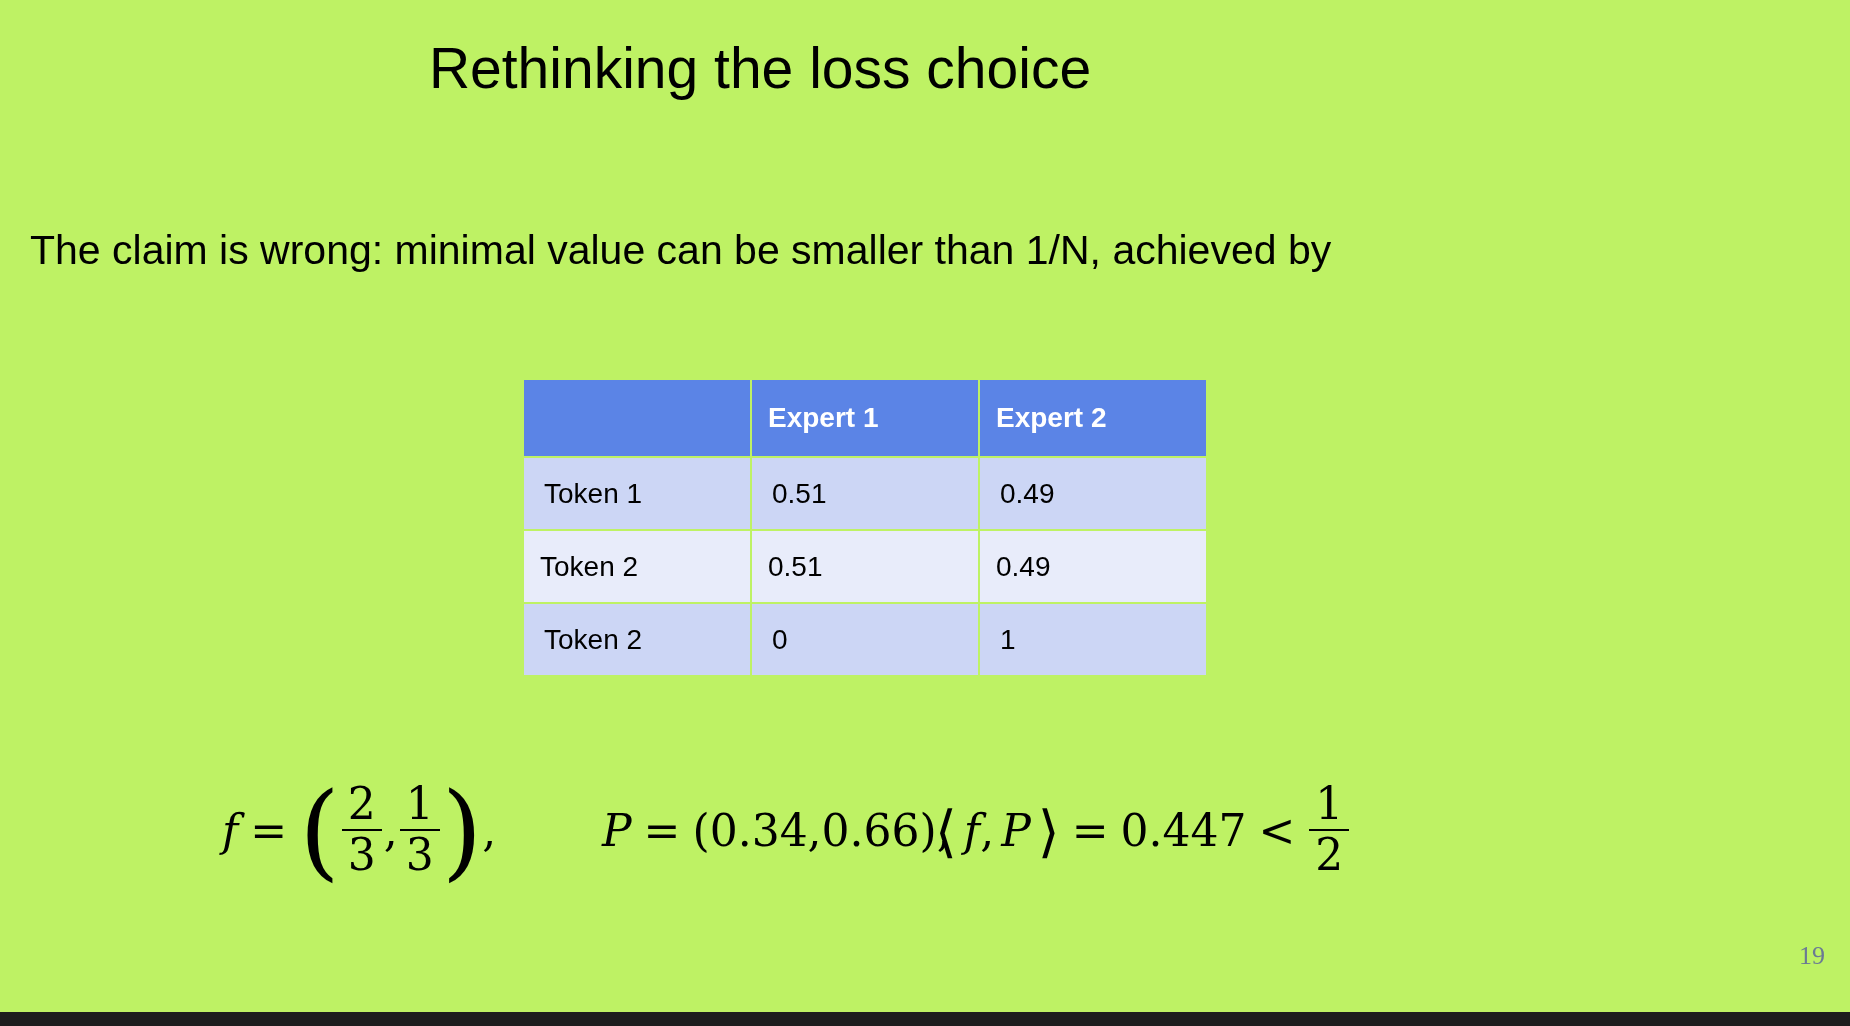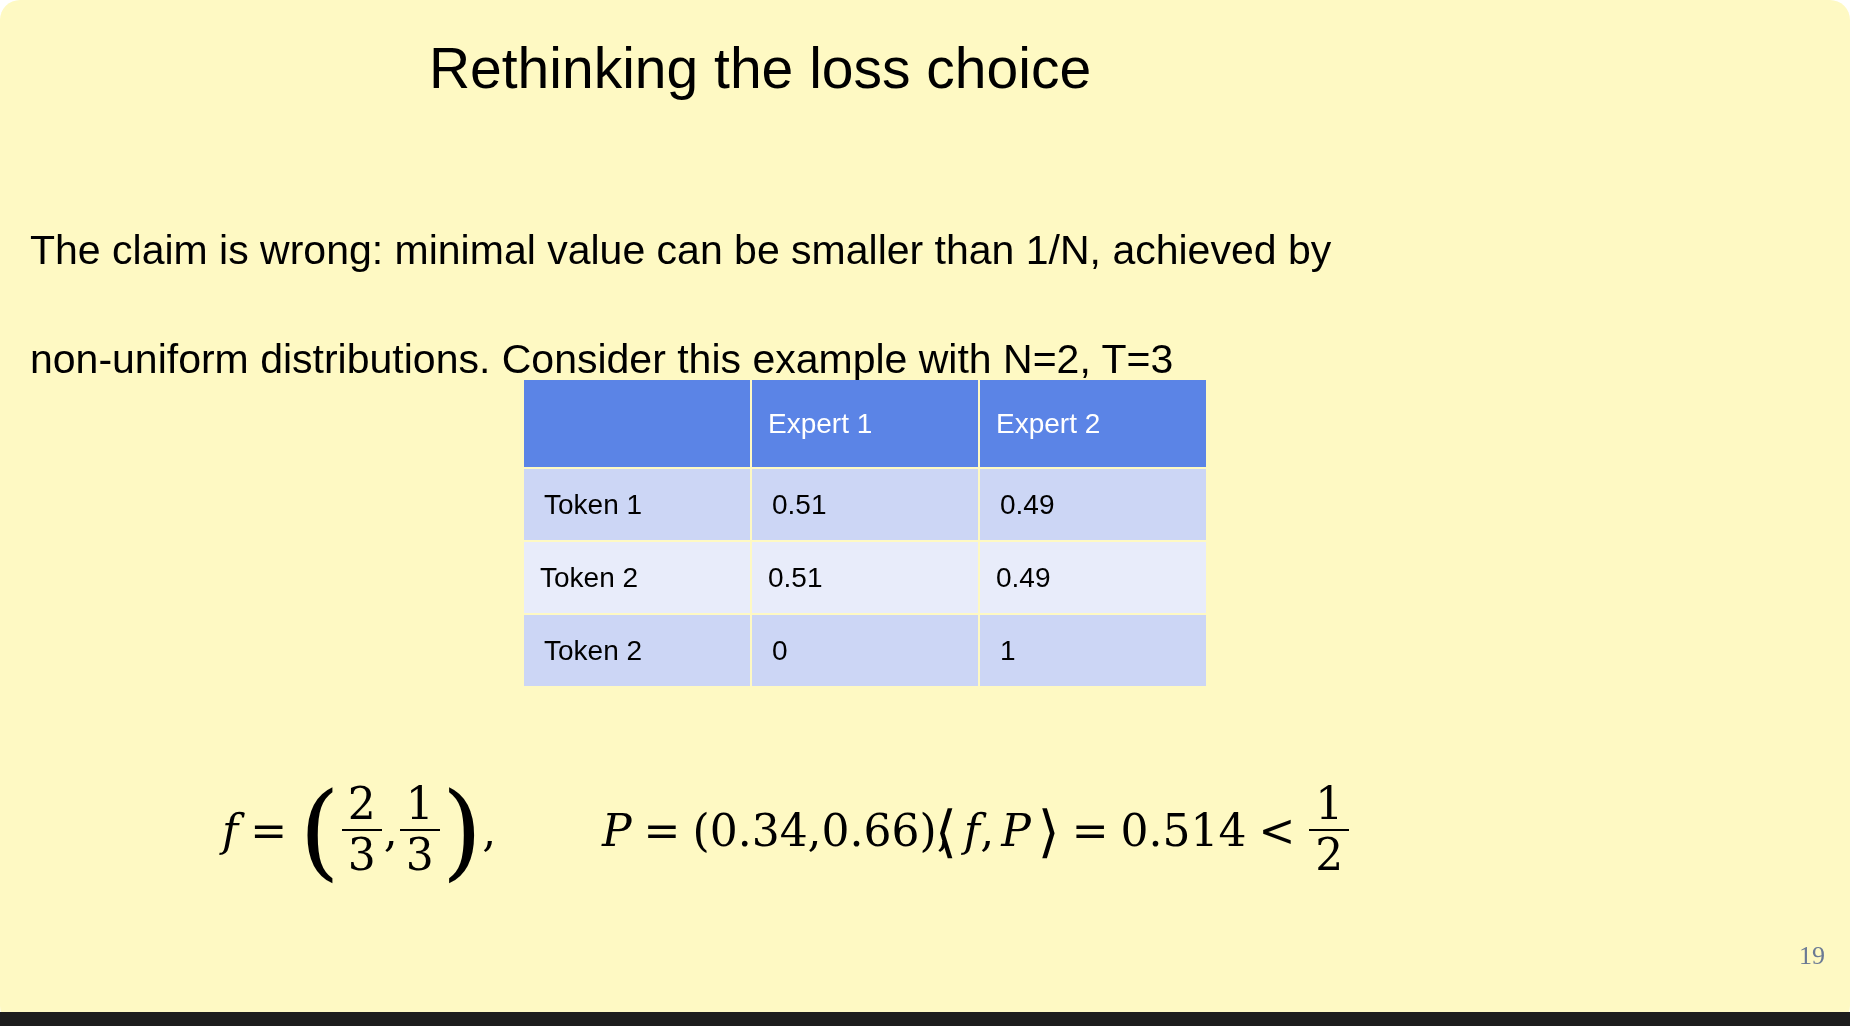--- a/index.html
+++ b/index.html
@@ -14,22 +14,21 @@
     overflow: hidden;
     font-family: "Liberation Sans", sans-serif;
     color: #000000;
   }
 
   .slide {
     position: absolute;
     left: 0; top: 0;
     width: 1850px;
     height: 1026px;
-    background: #fef9c3;
-    border-radius: 20px;
+    background: #bef264;
   }
 
   
   .slide-title {
     position: absolute;
     left: 0;
     top: 36px;
     width: 1520px;
     text-align: center;
     font-size: 57px;
@@ -72,22 +71,22 @@
     text-align: left;
     vertical-align: middle;
     font-size: 28px;
     font-weight: 400;
     height: 72px;
     box-sizing: border-box;
   }
   .data-table thead th {
     background: #5b84e6;
     color: #ffffff;
-    font-weight: normal;
-    height: 87px;
+    font-weight: bold;
+    height: 76px;
     margin-top: 20px;
   }
   .data-table thead th.corner { background: #5b84e6; }
 
   .data-table tbody tr.row-odd td  { background: #ccd6f5; padding-left: 20px; }
   .data-table tbody tr.row-even td { background: #e8ecfa; }
   .data-table tbody td { color: #000000; height: 71px; }
 
   
   .math-row {
@@ -165,21 +164,20 @@
 </style>
 </head>
 <body>
 
 <div class="slide">
 
   <div class="slide-title">Rethinking the loss choice</div>
 
   <div class="body-text">
     <span class="body-line">The claim is wrong: minimal value can be smaller than 1/N, achieved by</span>
-    <span class="body-line">non-uniform distributions. Consider this example with N=2, T=3</span>
   </div>
 
   <table class="data-table">
     <colgroup>
       <col class="c0">
         <col class="c1">
         <col class="c2">
     </colgroup>
     <thead>
       <tr>
@@ -241,21 +239,21 @@
       <span class="sp-sm"></span>
       <span class="mi">f</span>
       <span class="mo">,</span>
       <span class="sp-sm"></span>
       <span class="mi">P</span>
       <span class="sp-sm"></span>
       <span class="angle">⟩</span>
       <span class="sp"></span>
       <span class="mo">=</span>
       <span class="sp"></span>
-      <span class="mn">0.514</span>
+      <span class="mn">0.447</span>
       <span class="sp"></span>
       <span class="mo">&lt;</span>
       <span class="sp"></span>
       <span class="frac">
         <span class="num mn">1</span>
         <span class="den mn">2</span>
       </span>
     </div>
 
   </div>

